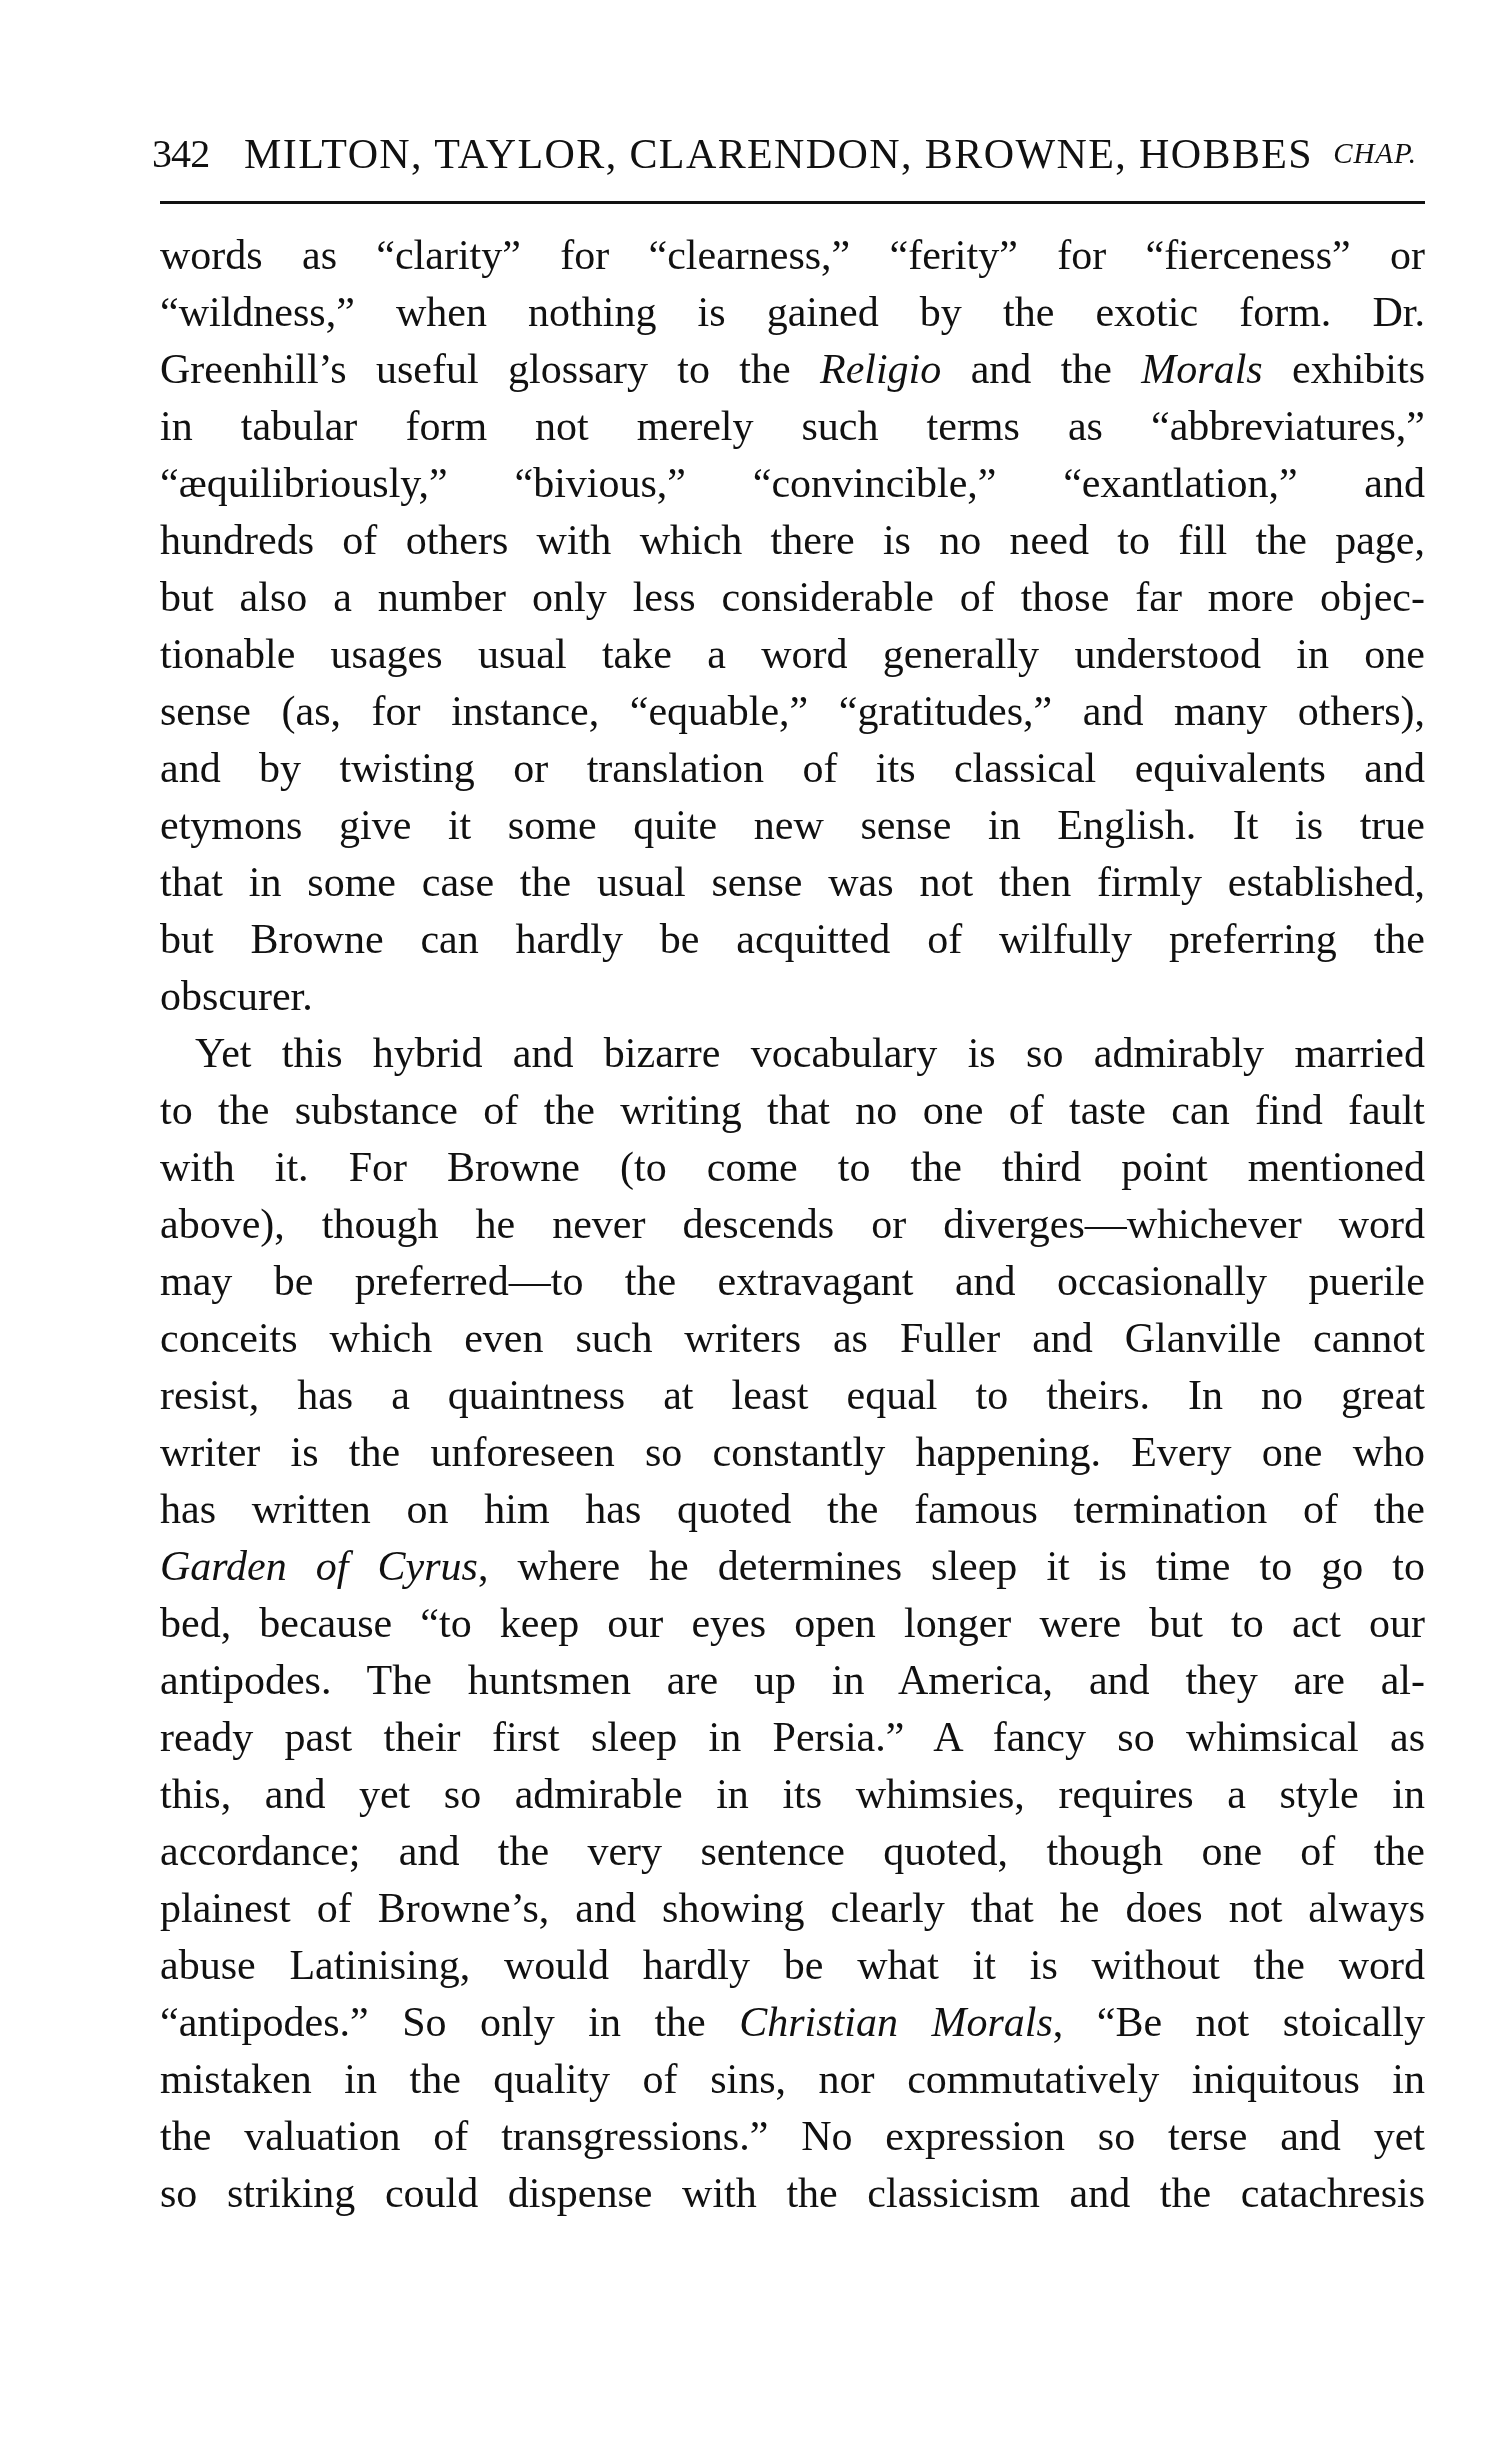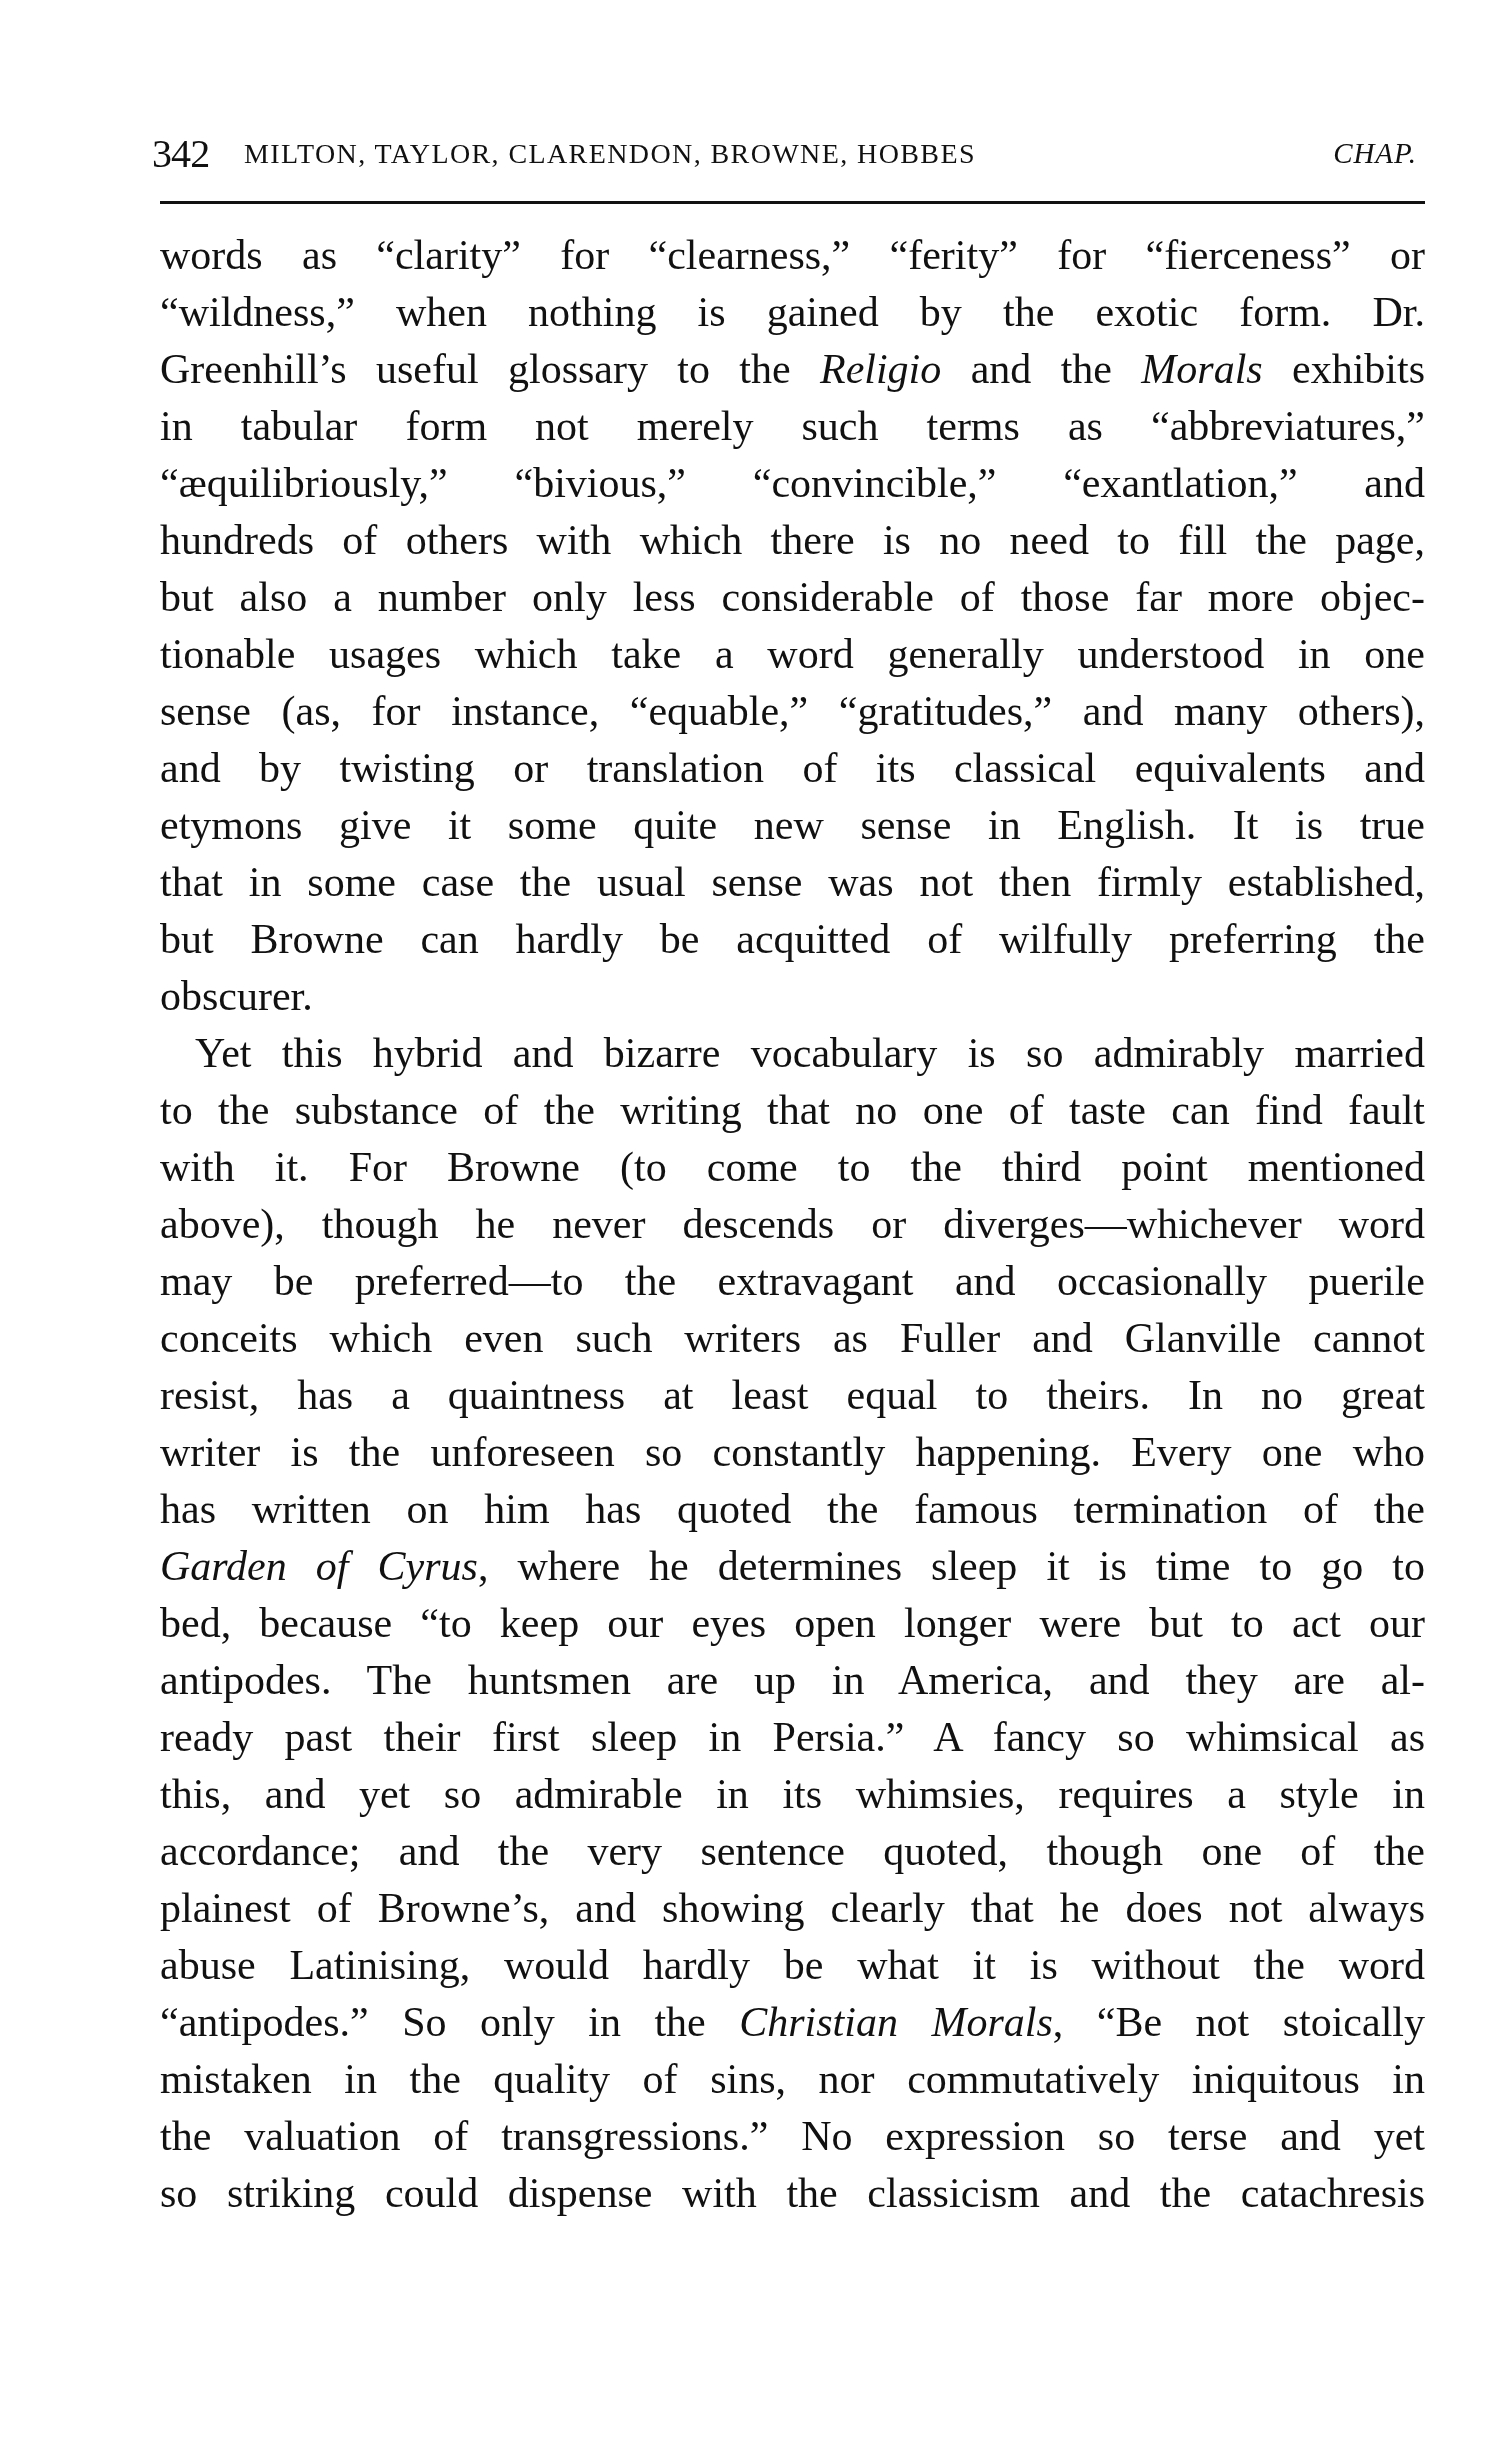--- a/index.html
+++ b/index.html
@@ -1,21 +1,21 @@
 <!DOCTYPE html>
 <html style="font-size:14.6px"><head>
 <meta charset="utf-8">
 <style>
   html, body { margin: 0; padding: 0; background: #ffffff; }
   body { width: 1512px; height: 2462px; position: relative; overflow: hidden; color: #111111;
          font-family: "Liberation Serif", "DejaVu Serif", serif; }
   .header { position: absolute; left: 152px; top: 128px; width: 1265px; height: 51px;
             display: flex; align-items: center; }
   .page-num { font-size: 40px; width: 92px; letter-spacing: -0.9px; }
-  .running-title { font-size: 28px; letter-spacing: 1.4px; flex: 1; }
+  .running-title { font-size: 42px; letter-spacing: 1.4px; flex: 1; }
   .chap { font-size: 29px; letter-spacing: 0.9px; font-style: italic; }
   .rule { position: absolute; left: 160px; top: 201px; width: 1265px; height: 2.7px; background: #111; }
   .body { position: absolute; left: 160px; top: 227px; width: 1265px; }
   .line { font-size: 42px; height: 57px; line-height: 57px; white-space: nowrap;
           text-align: justify; text-align-last: justify; overflow: visible; }
   .line.last { text-align-last: left; }
   .line.indent { padding-left: 35px; }
   .line i { font-style: italic; }
 </style>
 </head>
@@ -29,21 +29,21 @@
 <div class="rule"></div>
 
 <div class="body" id="body-text">
     <div class="line">words as “clarity” for “clearness,” “ferity” for “fierceness” or</div>
     <div class="line">“wildness,” when nothing is gained by the exotic form. Dr.</div>
     <div class="line"><span>Greenhill’s useful glossary to the </span><i>Religio</i><span> and the </span><i>Morals</i><span> exhibits</span></div>
     <div class="line">in tabular form not merely such terms as “abbreviatures,”</div>
     <div class="line">“æquilibriously,” “bivious,” “convincible,” “exantlation,” and</div>
     <div class="line">hundreds of others with which there is no need to fill the page,</div>
     <div class="line">but also a number only less considerable of those far more objec-</div>
-    <div class="line">tionable usages which take a word generally understood in one</div>
+    <div class="line">tionable usages usual take a word generally understood in one</div>
     <div class="line">sense (as, for instance, “equable,” “gratitudes,” and many others),</div>
     <div class="line">and by twisting or translation of its classical equivalents and</div>
     <div class="line">etymons give it some quite new sense in English. It is true</div>
     <div class="line">that in some case the usual sense was not then firmly established,</div>
     <div class="line">but Browne can hardly be acquitted of wilfully preferring the</div>
     <div class="line last">obscurer.</div>
     <div class="line indent">Yet this hybrid and bizarre vocabulary is so admirably married</div>
     <div class="line">to the substance of the writing that no one of taste can find fault</div>
     <div class="line">with it. For Browne (to come to the third point mentioned</div>
     <div class="line">above), though he never descends or diverges—whichever word</div>

